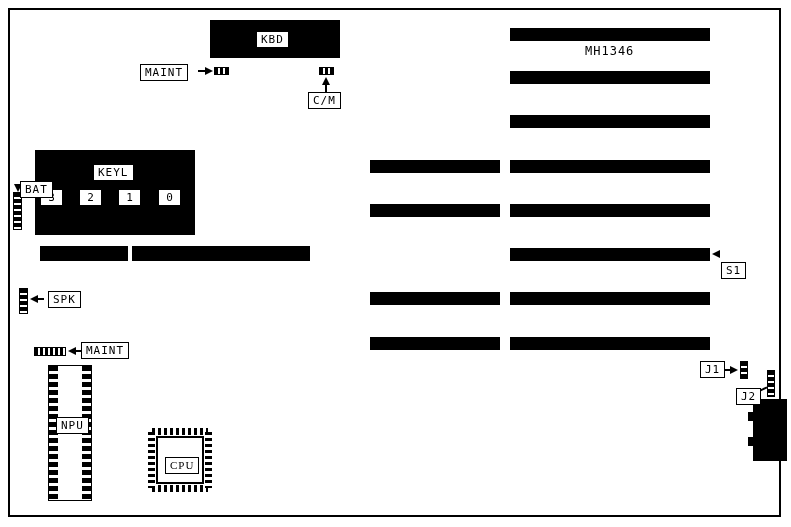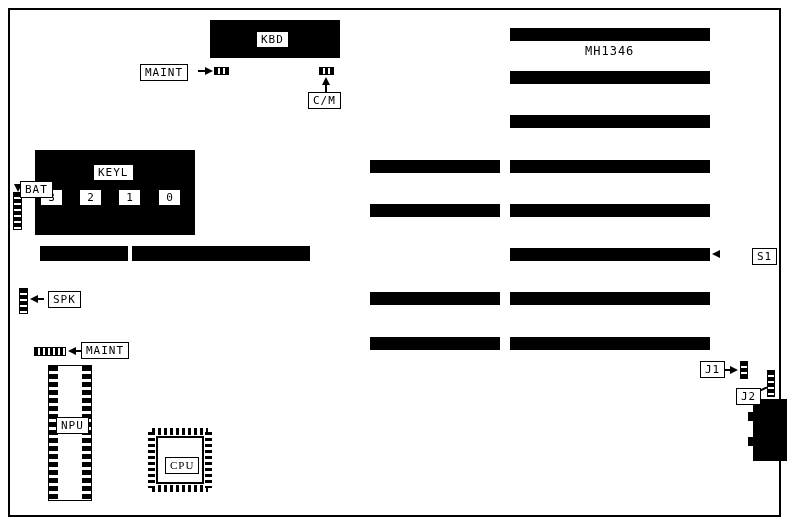--- a/index.html
+++ b/index.html
@@ -95,21 +95,21 @@
 <div class="slot" style="left:510px;top:248px;width:200px;"></div>
 <div class="slot" style="left:510px;top:292px;width:200px;"></div>
 <div class="slot" style="left:510px;top:337px;width:200px;"></div>
 
 <div class="slot" style="left:370px;top:160px;width:130px;"></div>
 <div class="slot" style="left:370px;top:204px;width:130px;"></div>
 <div class="slot" style="left:370px;top:292px;width:130px;"></div>
 <div class="slot" style="left:370px;top:337px;width:130px;"></div>
 
 <div class="arr arr-left" style="left:712px;top:250px;"></div>
-<div class="label" style="left:721px;top:248px;margin-left:31px;">S1</div>
+<div class="label" style="left:721px;top:262px;">S1</div>
 
 <div class="blk" style="left:35px;top:150px;width:160px;height:85px;"></div>
 <div class="label" style="left:93px;top:164px;">KEYL</div>
 <div class="chip-num" style="left:40px;top:189px;">3</div>
 <div class="chip-num" style="left:79px;top:189px;">2</div>
 <div class="chip-num" style="left:118px;top:189px;">1</div>
 <div class="chip-num" style="left:158px;top:189px;">0</div>
 
 <div class="label" style="left:20px;top:173px;margin-top:8px;">BAT</div>
 <div class="arr arr-down" style="left:14px;top:184px;"></div>

